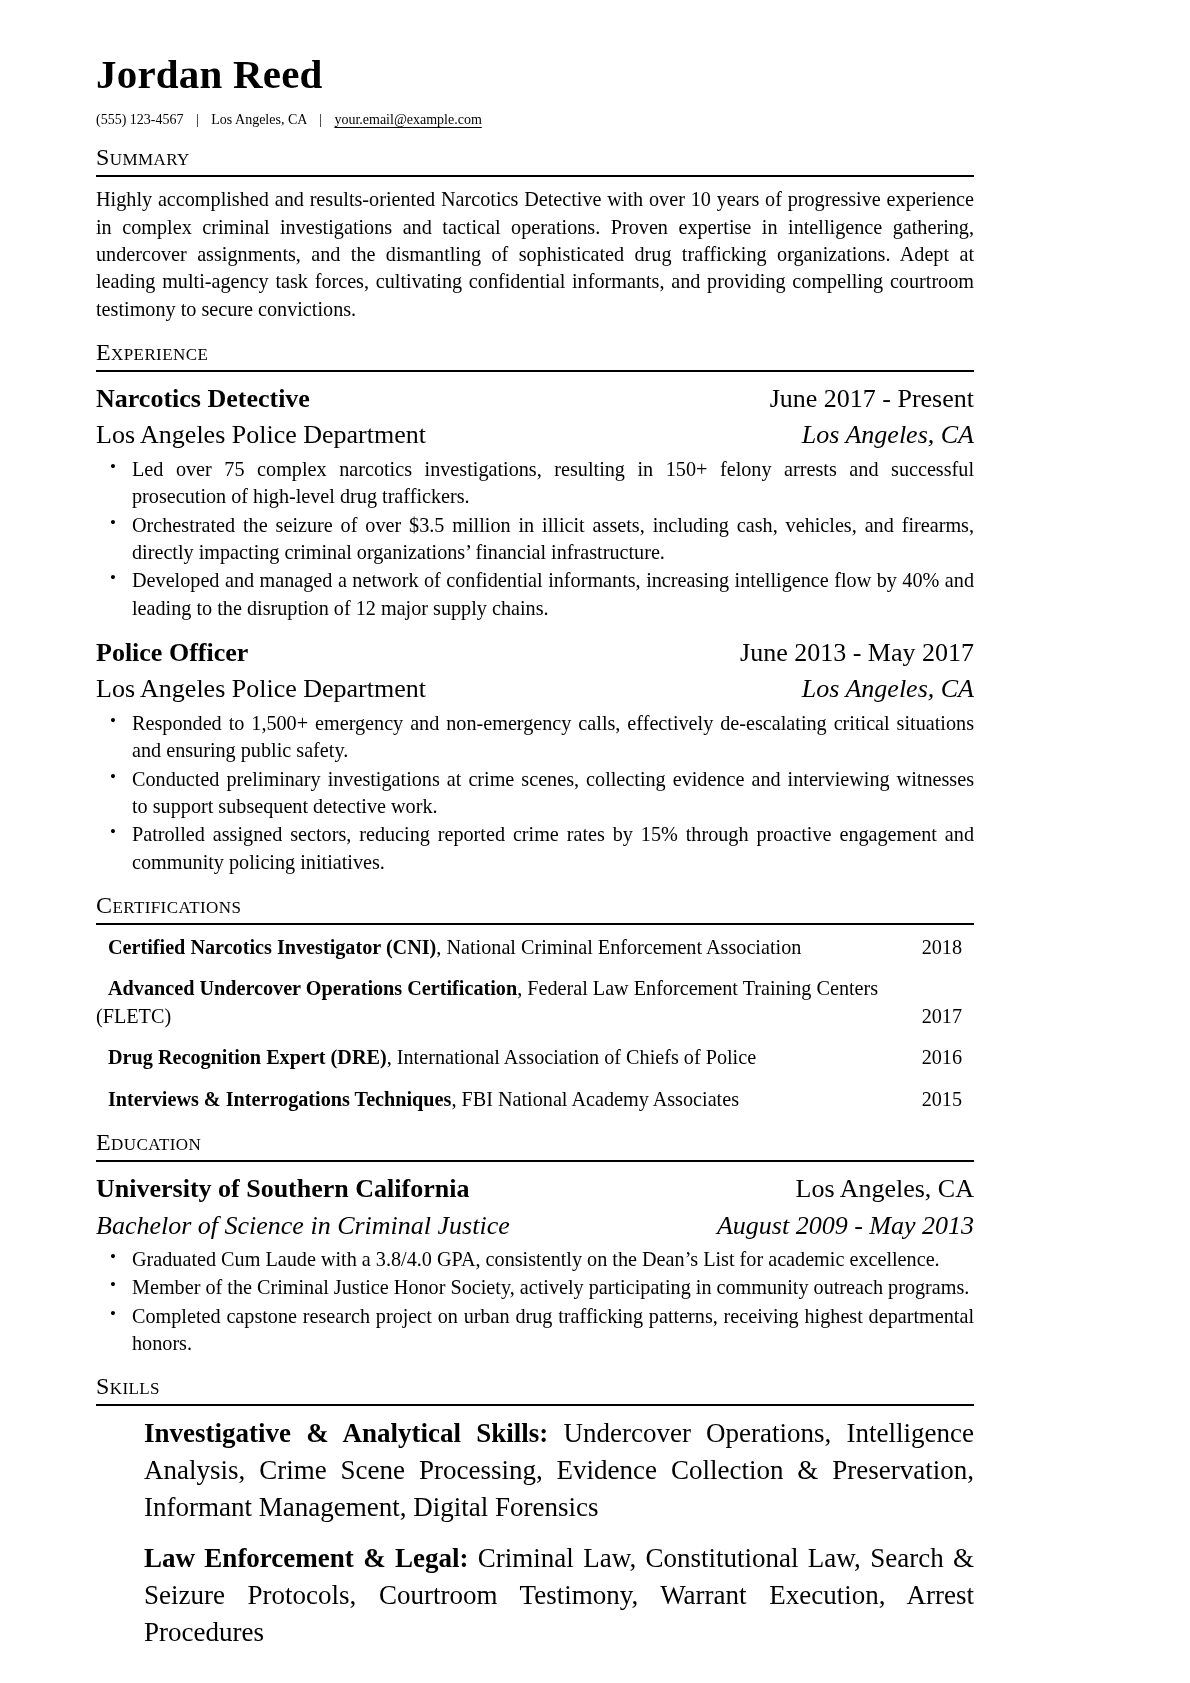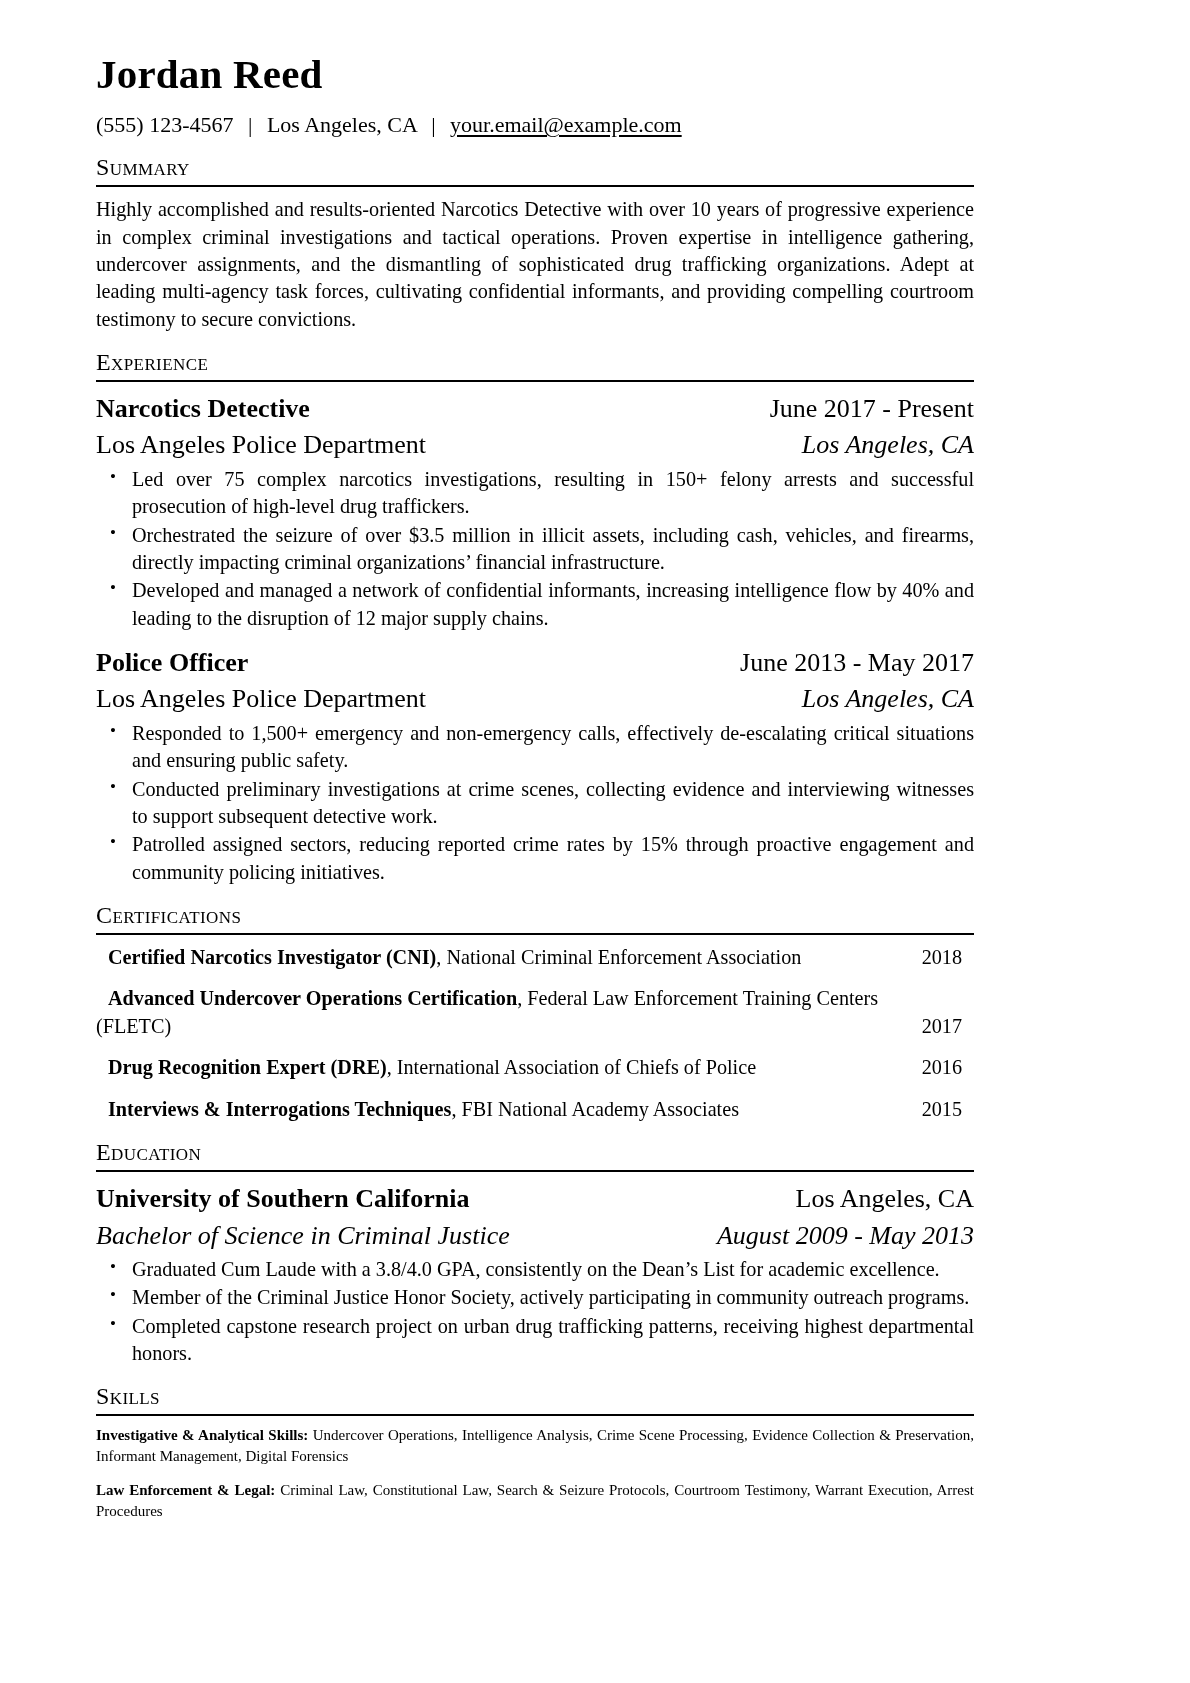--- a/index.html
+++ b/index.html
@@ -25,21 +25,21 @@
 
   
   .name {
     font-size: 41px;
     font-weight: bold;
     letter-spacing: 0.2px;
     line-height: 1.12;
     margin: 8px 0 0 0;
   }
   .contact-line {
-    font-size: 22px;
+    font-size: 14px;
     margin-top: 13px;
     line-height: 1.25;
     white-space: nowrap;
   }
   .contact-sep {
     display: inline-block;
     padding: 0 9px;
     color: #000;
   }
   .contact-email {
@@ -132,26 +132,27 @@
   .cert-org { font-weight: normal; }
   .cert-year {
     position: absolute;
     right: 12px;
     bottom: 0;
     white-space: nowrap;
   }
 
   
   .skill-item {
-    font-size: 15px;
+    font-size: 27px;
     line-height: 1.37;
     margin-bottom: 14px;
     text-align: justify;
     text-justify: inter-word;
     hyphens: auto;
+    margin-left: 48px;
   }
   .skill-cat { font-weight: bold; }
 </style>
 </head>
 <body>
 
 <div class="page">
 
   <div>
     <h1 class="name">Jordan Reed</h1>

